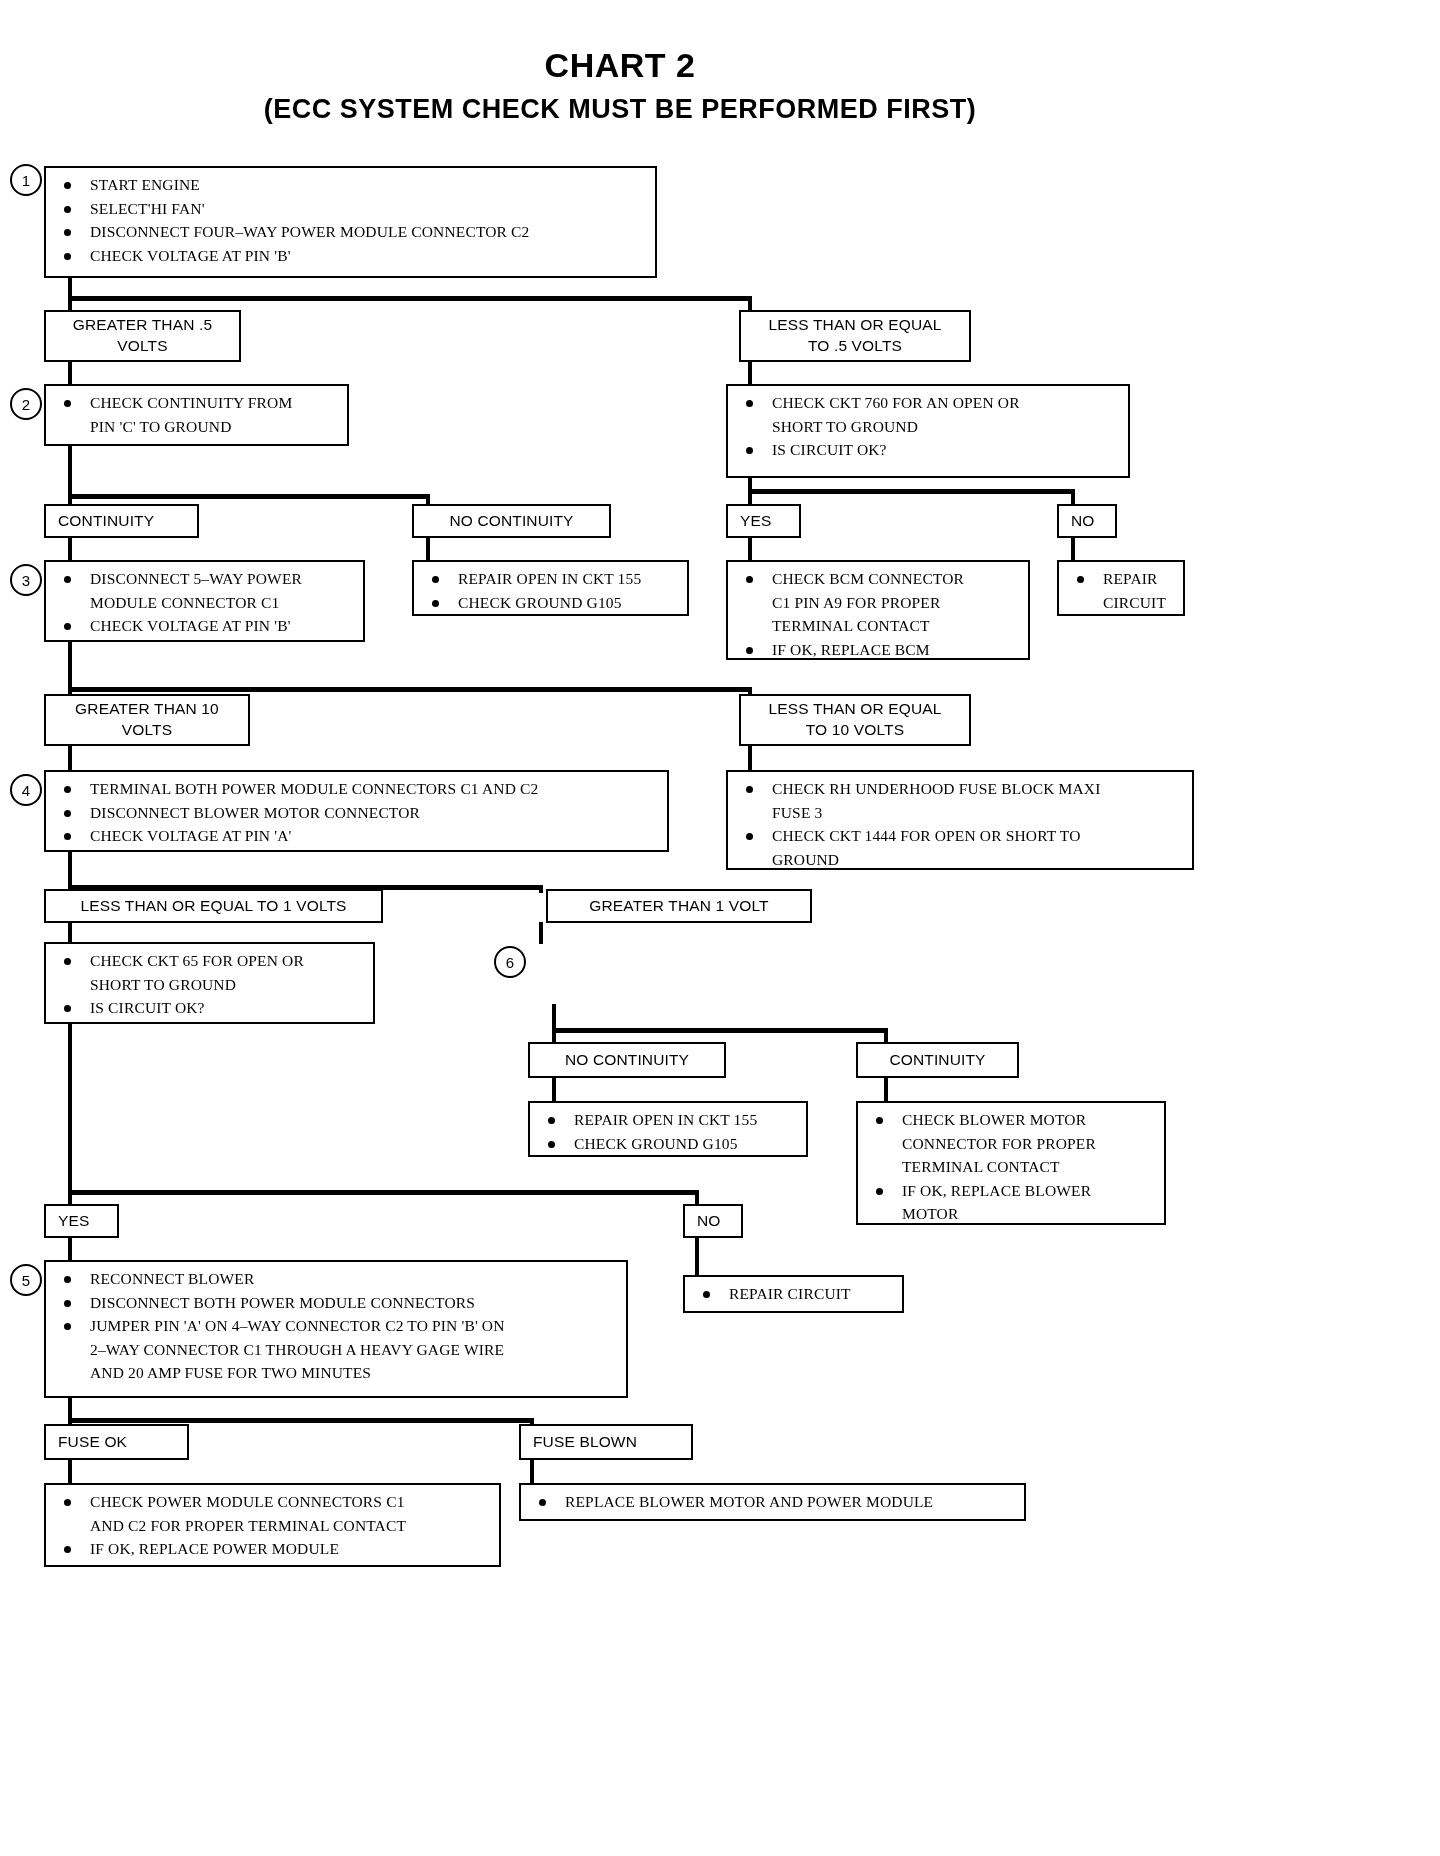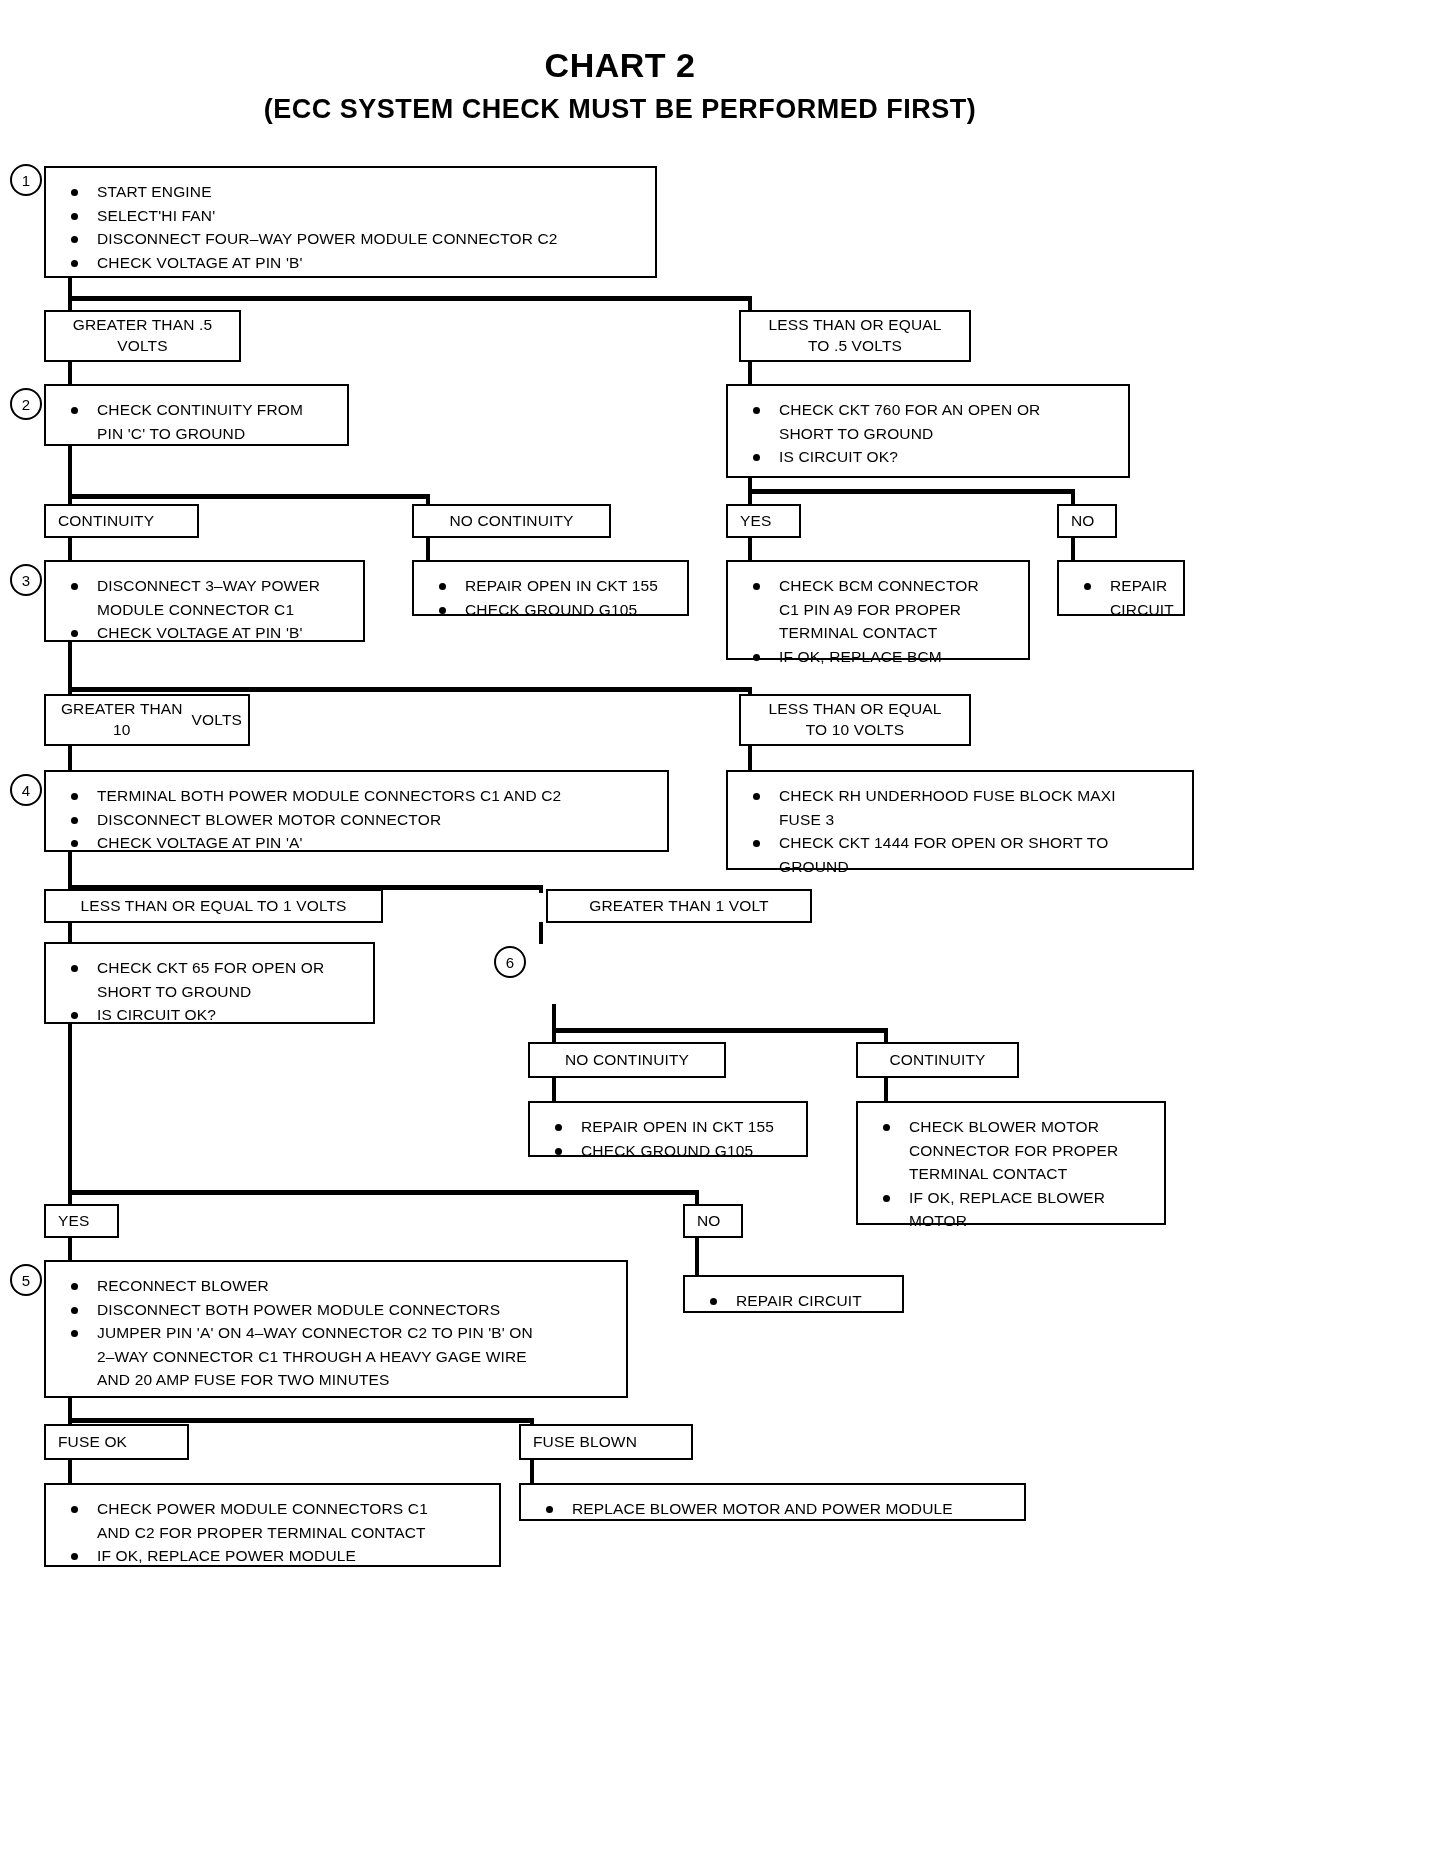--- a/index.html
+++ b/index.html
@@ -28,21 +28,21 @@
     letter-spacing:.15px;
     z-index:5;
   }
   .box.plain{
     display:flex;align-items:center;justify-content:center;
     text-align:center;padding:2px 6px;
   }
   .box.plain.left{justify-content:flex-start;padding-left:12px;text-align:left;}
   .box.bul{padding:7px 8px 7px 10px;}
 
-  ul.items{margin:7px;padding:0;list-style:none;}
+  ul.items{margin:0;padding:0;list-style:none;font-family:Liberation Serif, serif;}
   ul.items li{
     position:relative;
     padding-left:34px;
     margin:0 0 3px 0;
   }
   ul.items li:last-child{margin-bottom:0;}
   ul.items li::before{
     content:"";
     position:absolute;left:8px;top:7px;
     width:7px;height:7px;border-radius:50%;
@@ -133,21 +133,21 @@
   <div class="box plain left" style="left:1057px;top:504px;width:60px;height:34px;">NO</div>
 
   <div class="ln lv" style="left:68px;top:537px;width:4px;height:25px;"></div>
   <div class="ln lv" style="left:426px;top:537px;width:4px;height:25px;"></div>
   <div class="ln lv" style="left:748px;top:537px;width:4px;height:25px;"></div>
   <div class="ln lv" style="left:1071px;top:537px;width:4px;height:25px;"></div>
 
   <div class="step" style="left:10px;top:564px;">3</div>
   <div class="box bul" style="left:44px;top:560px;width:321px;height:82px;">
     <ul class="items">
-      <li>DISCONNECT 3–WAY POWER</li>
+      <li>DISCONNECT 5–WAY POWER</li>
       <li class="nobul">MODULE CONNECTOR C1</li>
       <li>CHECK VOLTAGE AT PIN 'B'</li>
     </ul>
   </div>
   <div class="box bul" style="left:412px;top:560px;width:277px;height:56px;">
     <ul class="items">
       <li>REPAIR OPEN IN CKT 155</li>
       <li>CHECK GROUND G105</li>
     </ul>
   </div>
@@ -164,21 +164,21 @@
       <li>REPAIR</li>
       <li class="nobul">CIRCUIT</li>
     </ul>
   </div>
 
   <div class="ln lv" style="left:68px;top:642px;width:4px;height:52px;"></div>
   <div class="ln lh" style="left:68px;top:687px;width:684px;height:5px;"></div>
   <div class="ln lv" style="left:748px;top:687px;width:4px;height:9px;"></div>
   <div class="ln lv" style="left:68px;top:687px;width:4px;height:9px;"></div>
 
-  <div class="box plain" style="left:44px;top:694px;width:206px;height:52px;flex-direction:row;">
+  <div class="box plain" style="left:44px;top:694px;width:206px;height:52px;flex-direction:column;">
     <div>GREATER THAN 10</div>
     <div>VOLTS</div>
   </div>
   <div class="box plain" style="left:739px;top:694px;width:232px;height:52px;flex-direction:column;">
     <div>LESS THAN OR EQUAL</div>
     <div>TO 10 VOLTS</div>
   </div>
 
   <div class="ln lv" style="left:68px;top:745px;width:4px;height:27px;"></div>
   <div class="ln lv" style="left:748px;top:745px;width:4px;height:27px;"></div>

